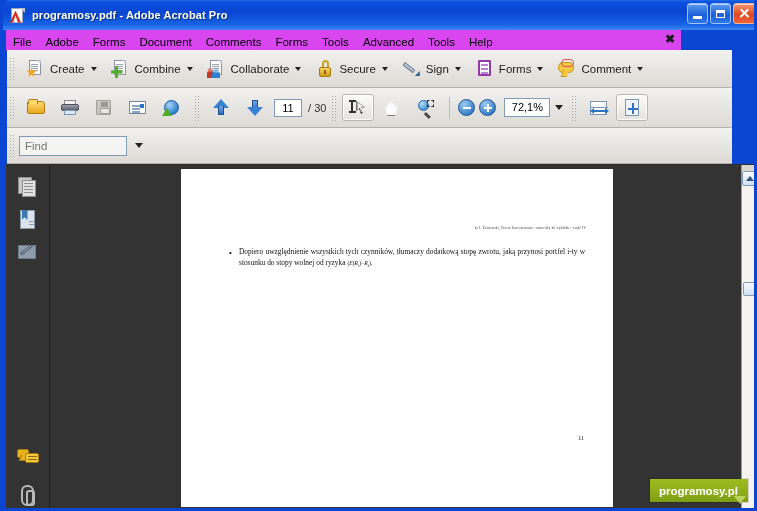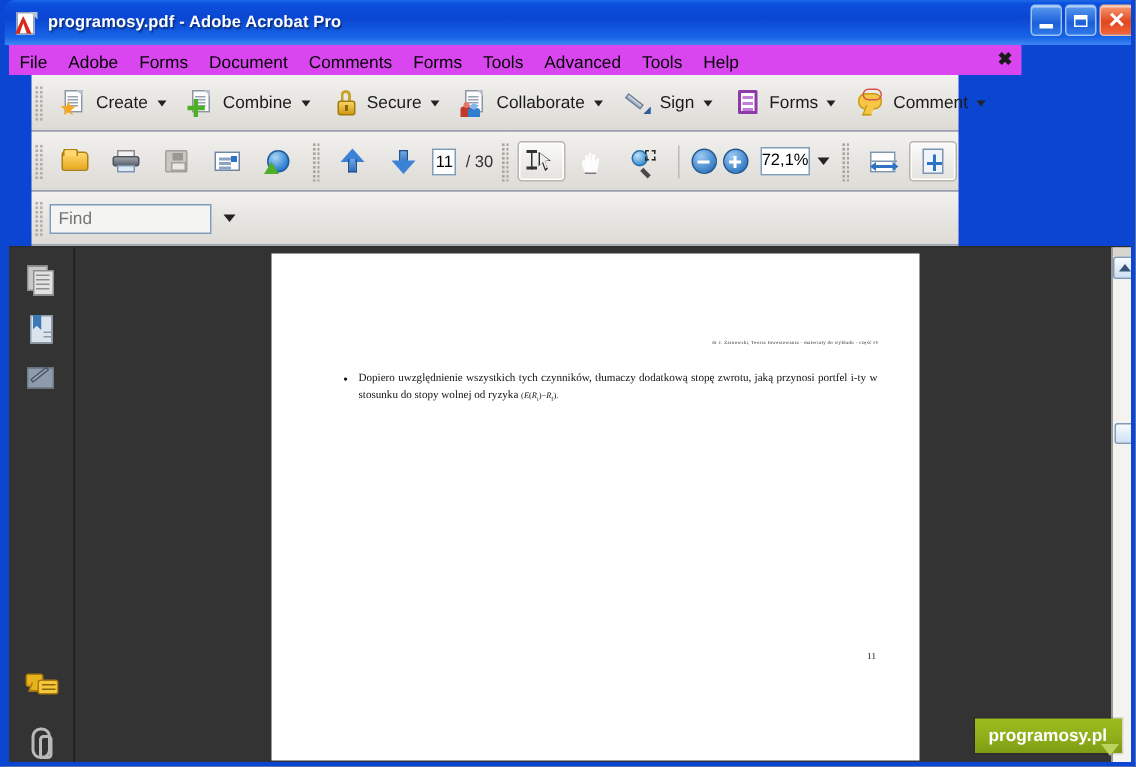--- a/index.html
+++ b/index.html
@@ -84,22 +84,22 @@
     font-size: 11.5px; color: #000;
   }
   .menu-item { padding: 2px 7px; white-space: nowrap; cursor: default; }
   .menu-close {
     position: absolute; right: 6px; top: 3px;
     font-size: 12px; font-weight: bold; color: #1a1a1a; line-height: 12px;
   }
 
   
   .toolbar {
-    position: absolute; left: 18px;
-    width: 618px;
+    position: absolute; left: 4px;
+    width: 725px;
     background: linear-gradient(180deg,#f2f1ef 0%, #e6e4e0 55%, #dedbd6 100%);
     border-bottom: 1px solid #b5b2ac;
     display: flex; align-items: center;
   }
   #toolbar1 { top: 50px; height: 38px; }
   #toolbar2 { top: 88px; height: 40px; }
   #toolbar3 { top: 128px; height: 36px; }
 
   .grip {
     width: 6px; height: 24px; margin: 0 4px 0 2px;
@@ -424,45 +424,45 @@
         <span class="doc-sh"></span>
           <span class="doc-lines"></span>
           <span class="plus-green"></span>
       </span>
       <span>Combine</span>
       <span class="caret"></span>
     </span>
 
     <span class="tb-btn">
       <span class="ico">
-        <span class="lock-sh"></span>
-          <span class="lock-body"></span>
-          <span class="lock-key"></span>
-      </span>
-      <span>Secure</span>
-      <span class="caret"></span>
-    </span>
-
-    <span class="tb-btn">
-      <span class="ico">
         <span class="doc-sh"></span>
           <span class="doc-lines"></span>
         <span class="people">
             <span class="p1"></span>
             <span class="p1i"></span>
             <span class="p2"></span>
             <span class="p2i"></span>
           </span>
       </span>
       <span>Collaborate</span>
       <span class="caret"></span>
     </span>
 
     <span class="tb-btn">
       <span class="ico">
+        <span class="lock-sh"></span>
+          <span class="lock-body"></span>
+          <span class="lock-key"></span>
+      </span>
+      <span>Secure</span>
+      <span class="caret"></span>
+    </span>
+
+    <span class="tb-btn">
+      <span class="ico">
         <span class="pen">
             <span class="shaft"></span>
             <span class="nib"></span>
           </span>
       </span>
       <span>Sign</span>
       <span class="caret"></span>
     </span>
 
     <span class="tb-btn">

